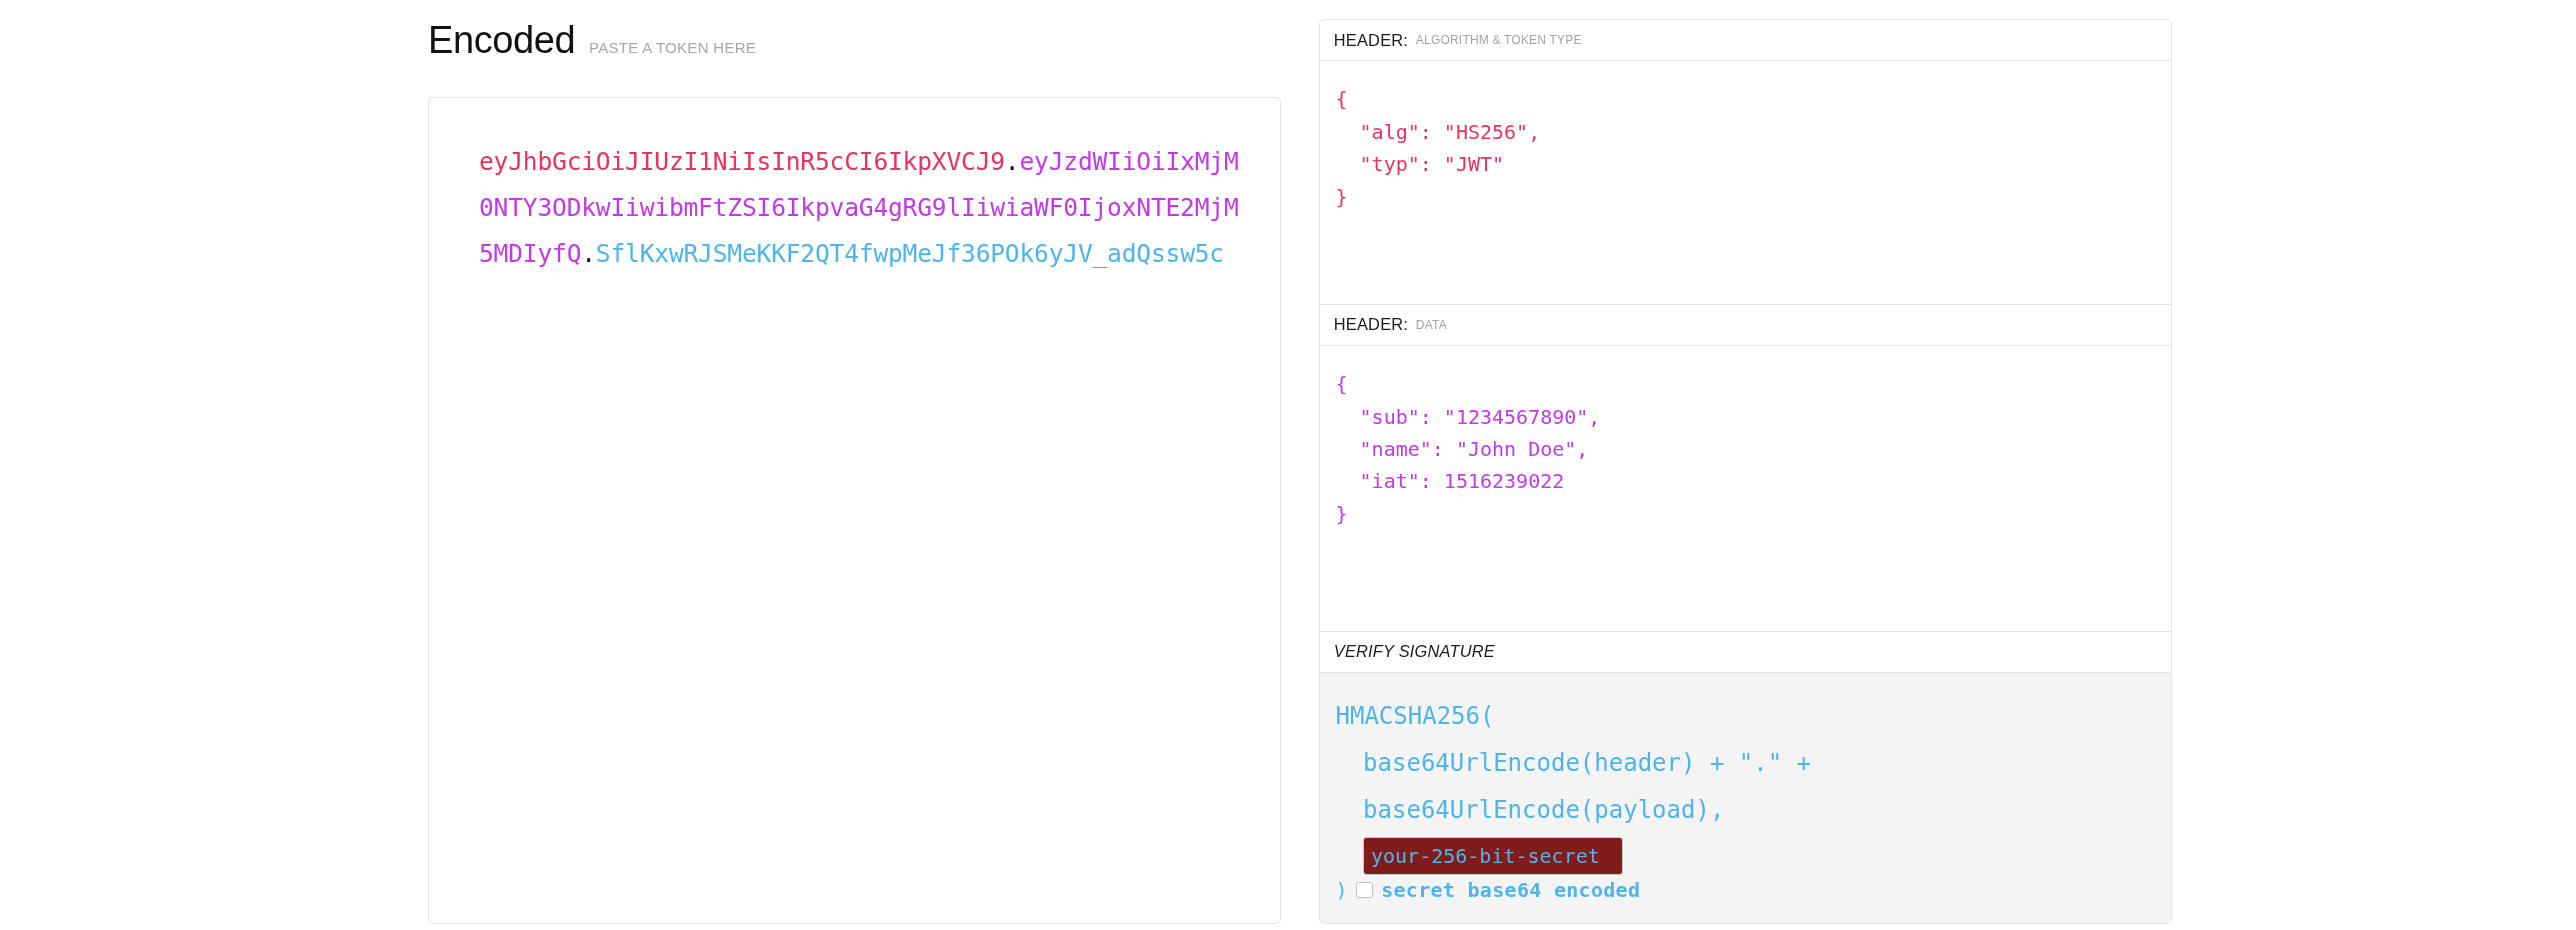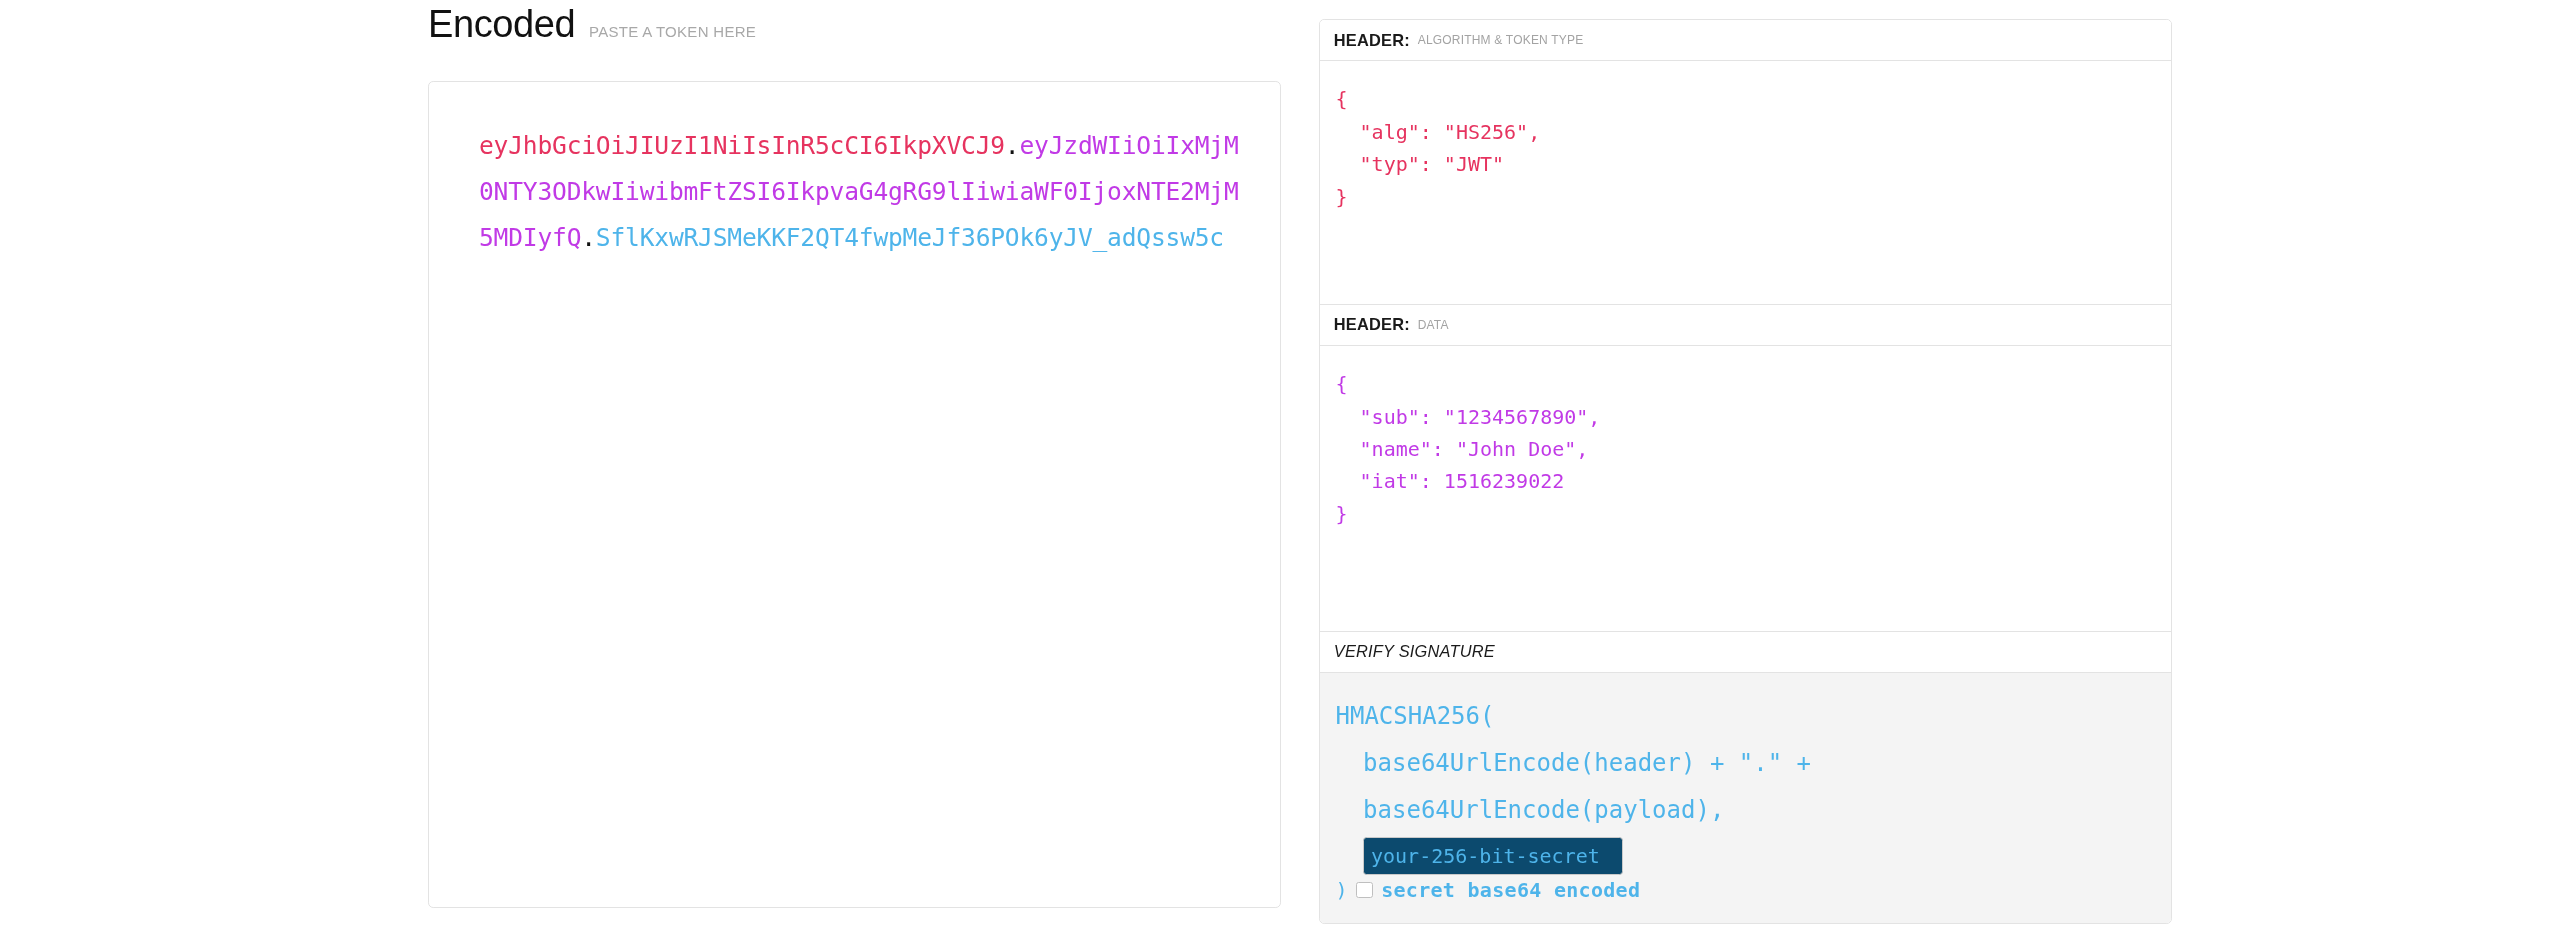--- a/index.html
+++ b/index.html
@@ -14,21 +14,21 @@
   .page {
     position: relative;
     width: 2576px;
     height: 931px;
   }
 
   
   .col-encoded {
     position: absolute;
     left: 428px;
-    top: 0;
+    top: 16px;
     width: 853px;
   }
   .col-decoded {
     position: absolute;
     left: 1319px;
     top: 0;
     width: 853px;
   }
 
   
@@ -93,21 +93,21 @@
     background: #ffffff;
     border-bottom: 1.7px solid #e3e3e3;
     padding: 10.3px 13.8px 10.3px 13.8px;
     height: 41px;
     display: flex;
     align-items: center;
     gap: 7.8px;
   }
   .label-strong {
     font-size: 16.4px;
-    font-weight: 700;
+    font-weight: 400;
     color: #1a1a1a;
     letter-spacing: 0.2px;
     text-align: right;
   }
   .label-weak {
     font-size: 12px;
     font-weight: 400;
     color: #a3a3a3;
     letter-spacing: 0.2px;
   }
@@ -149,21 +149,21 @@
   .sig-indent { padding-left: 27.6px; }
 
   .secret-wrap {
     padding-left: 27.6px;
     margin: 3.4px 0 1.7px 0;
   }
   .secret-input {
     width: 260px;
     height: 38px;
     padding: 1.7px 6.9px;
-    background: #0c4a6e;
+    background: #7f1d1d;
     border: 0.9px solid #c9c9c9;
     border-radius: 3.4px;
     font-family: "DejaVu Sans Mono", "Liberation Mono", monospace;
     font-size: 20px;
     color: #4eb4ea;
     outline: none;
   }
   .secret-input::placeholder { color: #4eb4ea; }
 
   .closing-row {

